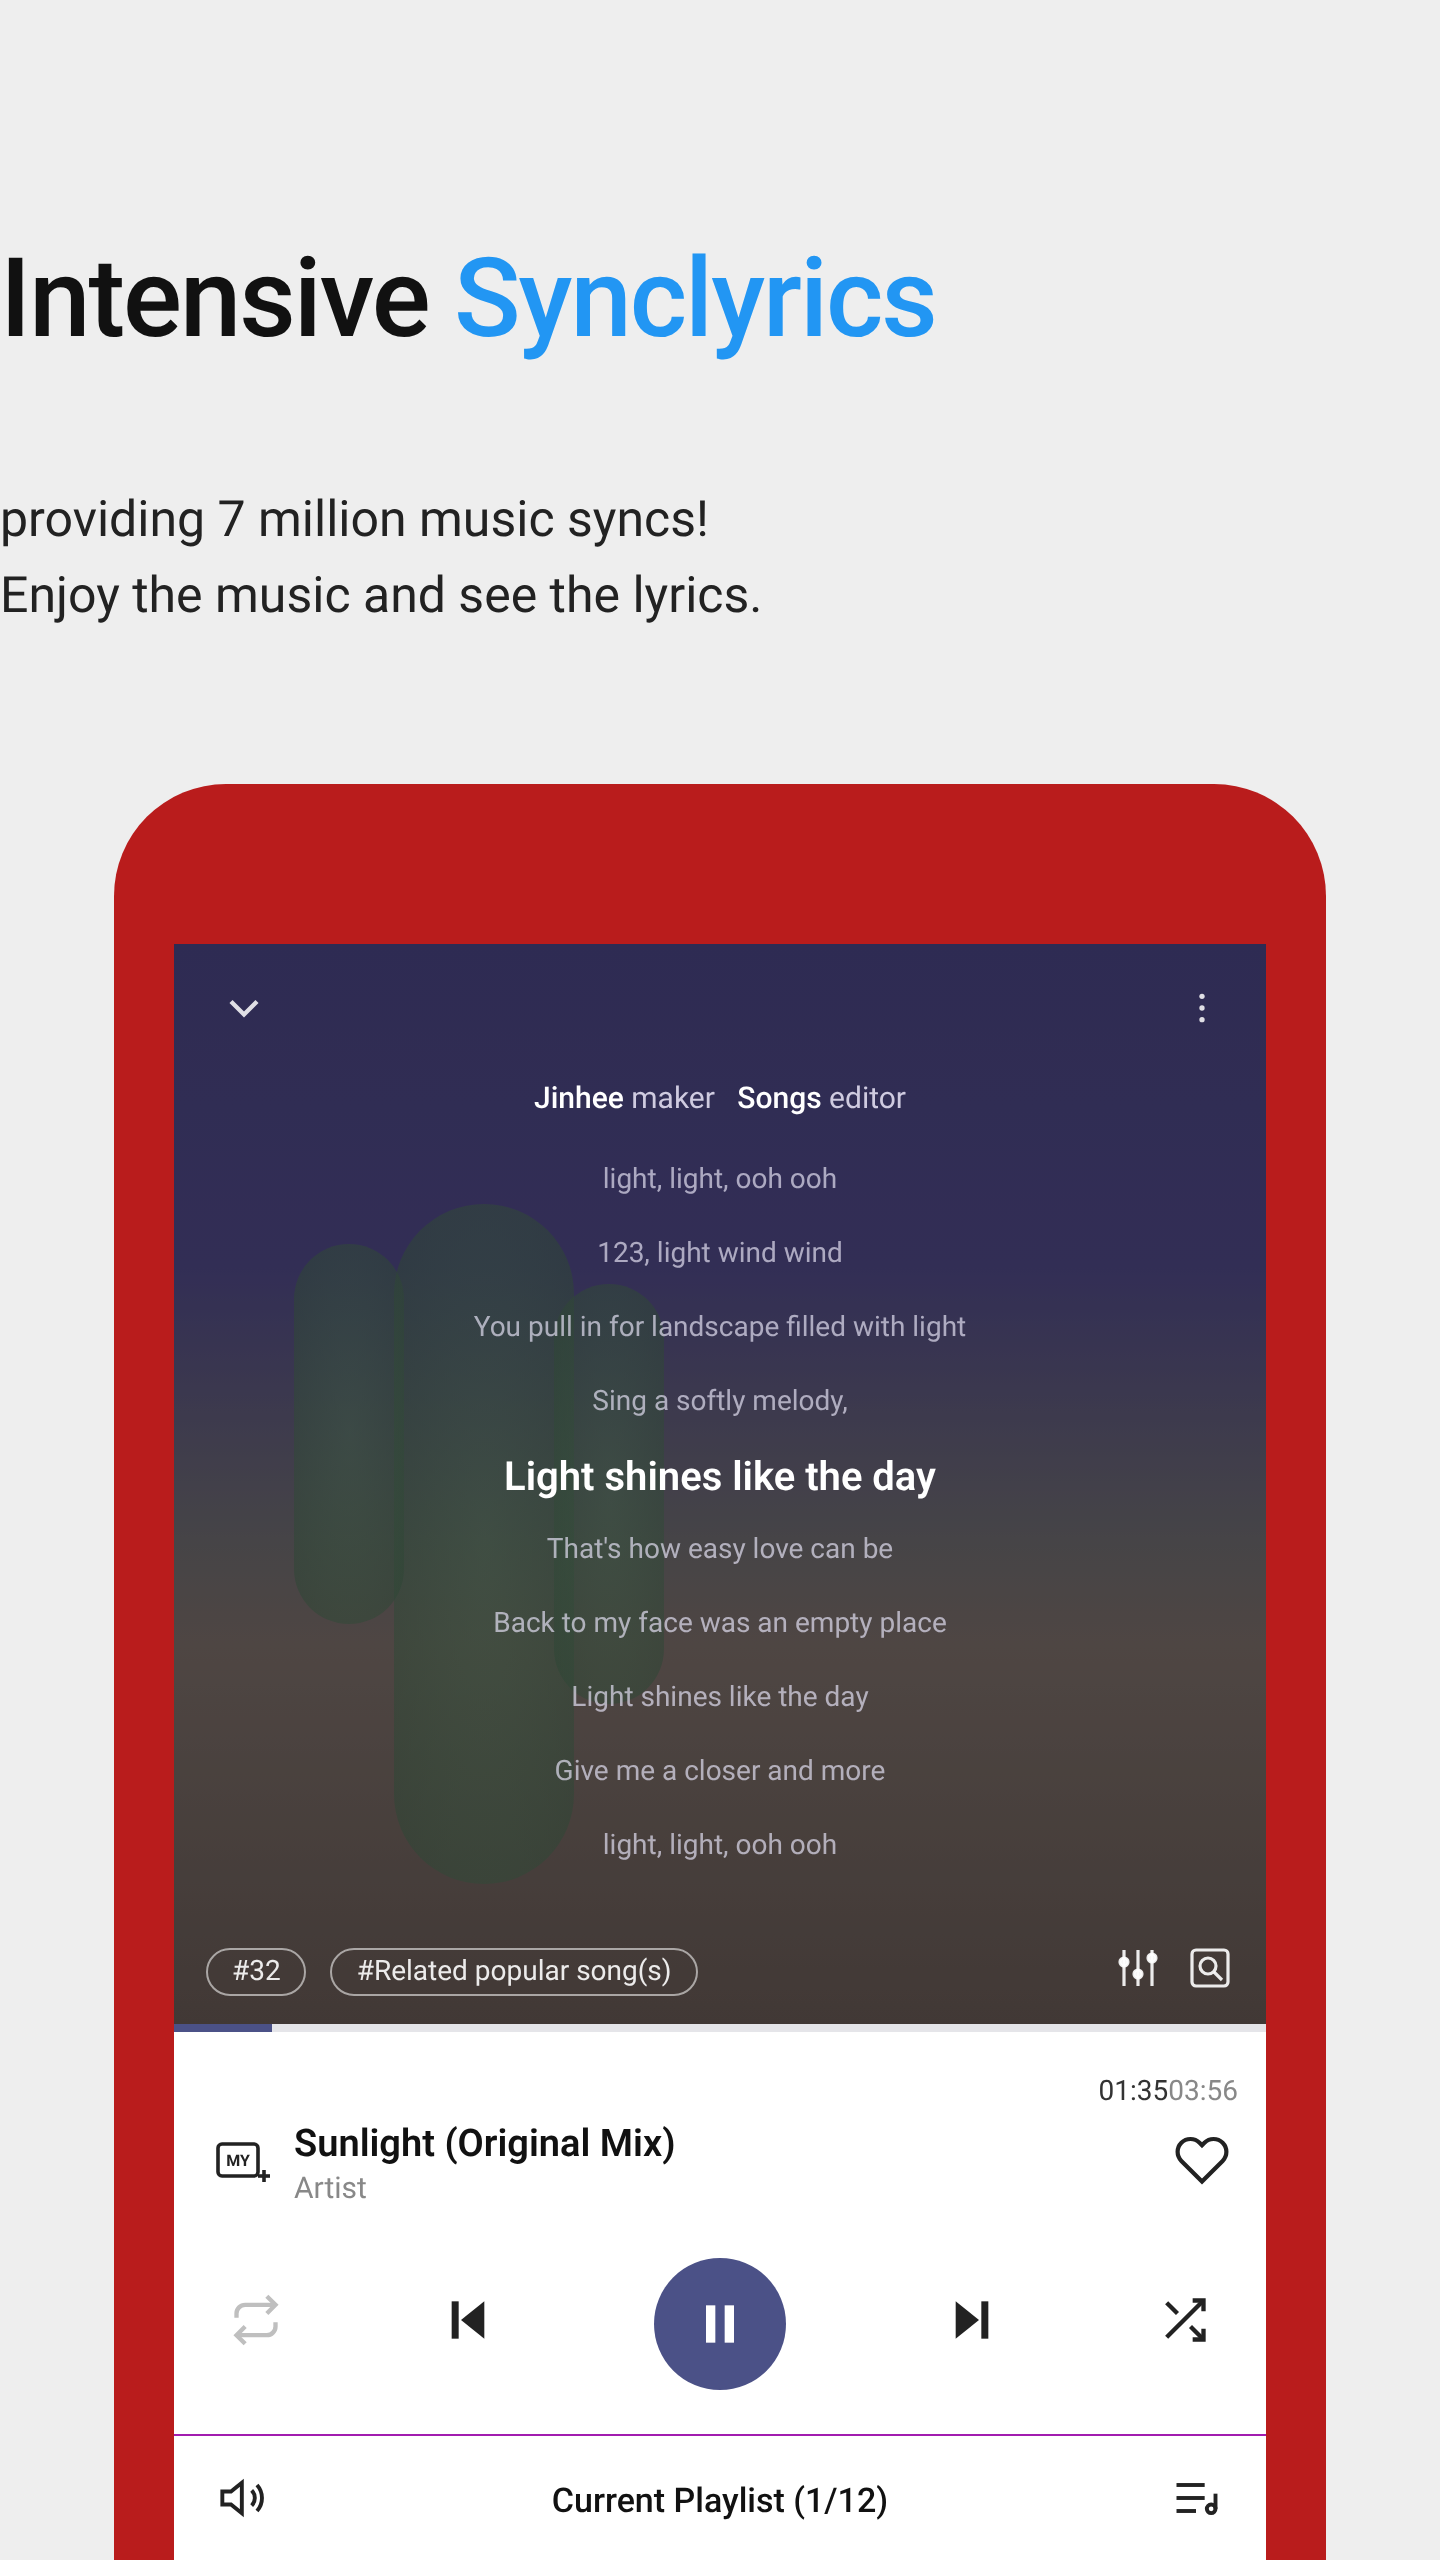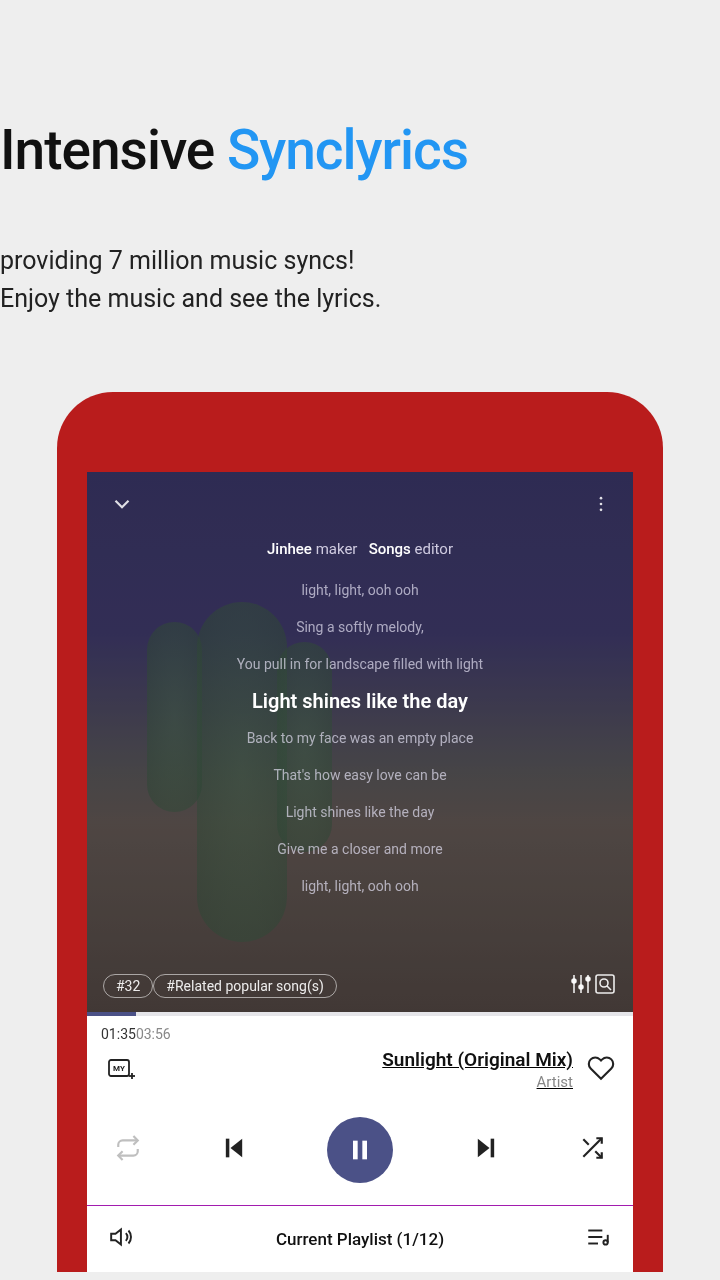--- a/index.html
+++ b/index.html
@@ -105,21 +105,21 @@
   font-weight: 600;
   font-size: 20px;
 }
 .chips-row {
   position: absolute;
   bottom: 12px;
   left: 0; right: 0;
   display: flex;
   align-items: center;
   padding: 0 16px;
-  gap: 0;
+  gap: 12px;
   z-index: 2;
 }
 .chip {
   border: 1px solid rgba(255,255,255,0.55);
   border-radius: 14px;
   color: rgba(255,255,255,0.9);
   font-size: 14px;
   padding: 3px 12px;
 }
 .spacer { flex: 1; }
@@ -131,32 +131,31 @@
   position: relative;
 }
 .progress .fill {
   position: absolute;
   left: 0; top: 0; bottom: 0;
   width: 9%;
   background: #4b5187;
 }
 .times {
   display: flex;
-  justify-content: flex-start;
-  padding: 10px 14px 0 14px;
+  justify-content: flex-end;
+  padding: 22px 14px 0 14px;
   font-size: 14px;
   color: #333;
 }
 .times .end { color: #888; }
 .nowplaying {
-  text-align: right;
+  text-align: left;
   margin-top: 6px;
   position: relative;
   padding: 0 60px;
-  text-decoration: underline;
 }
 .np-title { font-size: 19px; font-weight: 600; color: #111; }
 .np-artist { font-size: 15px; color: #888; margin-top: 2px; }
 .np-left, .np-right {
   position: absolute;
   top: 6px;
 }
 .np-left { left: 18px; }
 .np-right { right: 18px; }
 .controls {
@@ -223,25 +222,26 @@
       <div class="meta">
         <span class="strong">Jinhee</span>
         <span>maker</span>
         &nbsp;
         <span class="strong">Songs</span>
         <span>editor</span>
       </div>
 
       <div class="lyrics">
         <div>light, light, ooh ooh</div>
+        <div>123, light wind wind</div>
+        <div>You pull in for landscape filled with light</div>
         <div>Sing a softly melody,</div>
-        <div>You pull in for landscape filled with light</div>
         <div class="current">Light shines like the day</div>
+        <div>That's how easy love can be</div>
         <div>Back to my face was an empty place</div>
-        <div>That's how easy love can be</div>
         <div>Light shines like the day</div>
         <div>Give me a closer and more</div>
         <div>light, light, ooh ooh</div>
       </div>
 
       <div class="chips-row">
         <span class="chip">#32</span>
         <span class="chip">#Related popular song(s)</span>
         <span class="spacer"></span>
         <span class="iconbtn">

